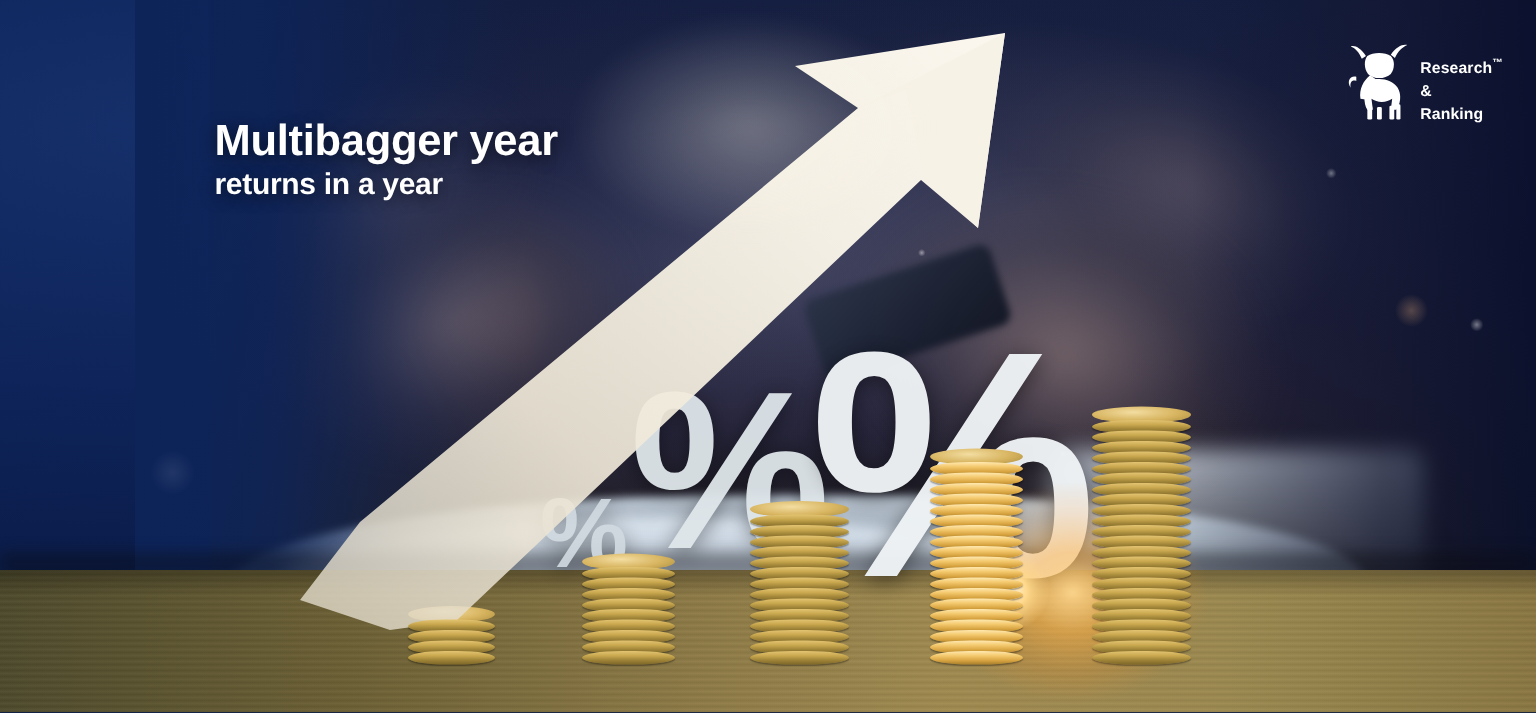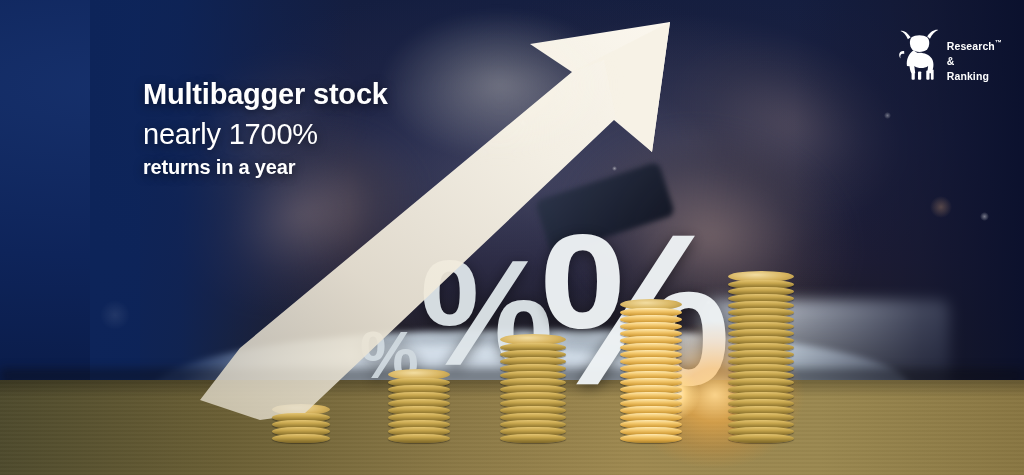--- a/index.html
+++ b/index.html
@@ -323,22 +323,21 @@
         </linearGradient>
       </defs>
 
       <polygon points="0,400 40,348 372,72 330,44 470,22 452,152 414,120 104,414 60,420" fill="url(#arrGrad)"></polygon>
 
       <polygon points="372,72 470,22 452,152 416,118 404,60" fill="#f7f2e6" opacity="0.98"></polygon>
     </svg>
   </div>
 
   <div class="headline">
-    <div class="hl-1">Multibagger stock</div>
-    <div class="hl-2">nearly 1700%</div>
+    <div class="hl-1">Multibagger year</div>
     <div class="hl-3">returns in a year</div>
   </div>
 
   <div class="logo">
 
     <svg class="logo-bull" viewBox="0 0 100 120">
       <g fill="#ffffff">
 
         <path d="M34 26 C26 14, 18 10, 12 12 C18 14, 24 20, 28 30 Z"></path>
         <path d="M70 24 C78 12, 88 8, 94 10 C87 13, 80 19, 76 29 Z"></path>

